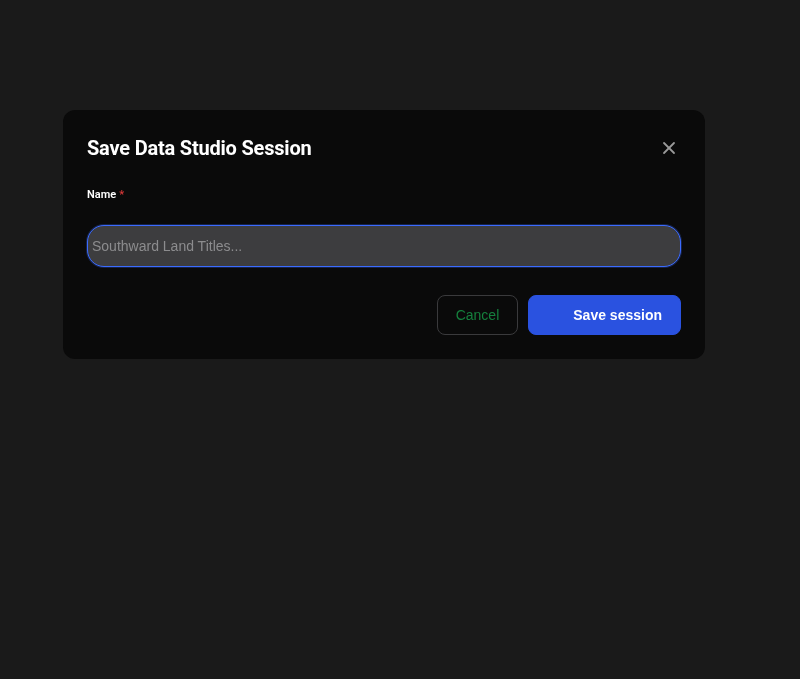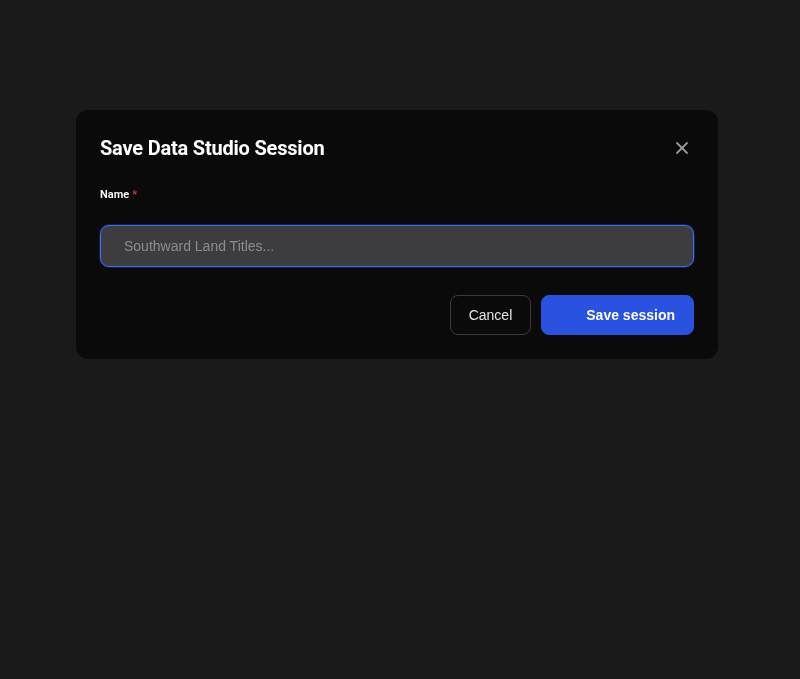--- a/index.html
+++ b/index.html
@@ -10,21 +10,21 @@
     body {
       width: 800px;
       height: 679px;
       background: #1a1a1a;
       font-family: -apple-system, BlinkMacSystemFont, "Segoe UI", Roboto, Helvetica, Arial, sans-serif;
       overflow: hidden;
     }
     .modal {
       position: absolute;
       top: 110px;
-      left: 76px;
+      left: 63px;
       width: 642px;
       background: #0a0a0a;
       border-radius: 12px;
       padding: 26px 24px 24px 24px;
     }
     .modal-header {
       display: flex;
       justify-content: space-between;
       align-items: center;
       margin-bottom: 28px;
@@ -58,22 +58,22 @@
     }
     .required-asterisk {
       color: #d93838;
       margin-left: 3px;
     }
     .text-input {
       width: 100%;
       height: 42px;
       background: #3d3d3f;
       border: 1.5px solid #3b6bff;
-      border-radius: 9px;
-      padding: 0 23px;
+      border-radius: 17px;
+      padding: 0 4px;
       color: #ffffff;
       font-size: 14px;
       outline: none;
       box-shadow: 0 0 0 1px rgba(59,107,255,0.25);
     }
     .text-input::placeholder {
       color: #8c8c8e;
     }
     .modal-footer {
       display: flex;
@@ -88,21 +88,21 @@
       font-size: 14px;
       font-weight: 500;
       cursor: pointer;
       display: flex;
       align-items: center;
       justify-content: center;
     }
     .btn-secondary {
       background: transparent;
       border: 1px solid #3a3a3c;
-      color: #e5e5e5;
+      color: #15803d;
     }
     .btn-primary {
       background: #2a52e0;
       border: 1px solid #2a52e0;
       color: #ffffff;
       font-weight: 600;
       padding-left: 44px;
     }
   </style>
 </head>

